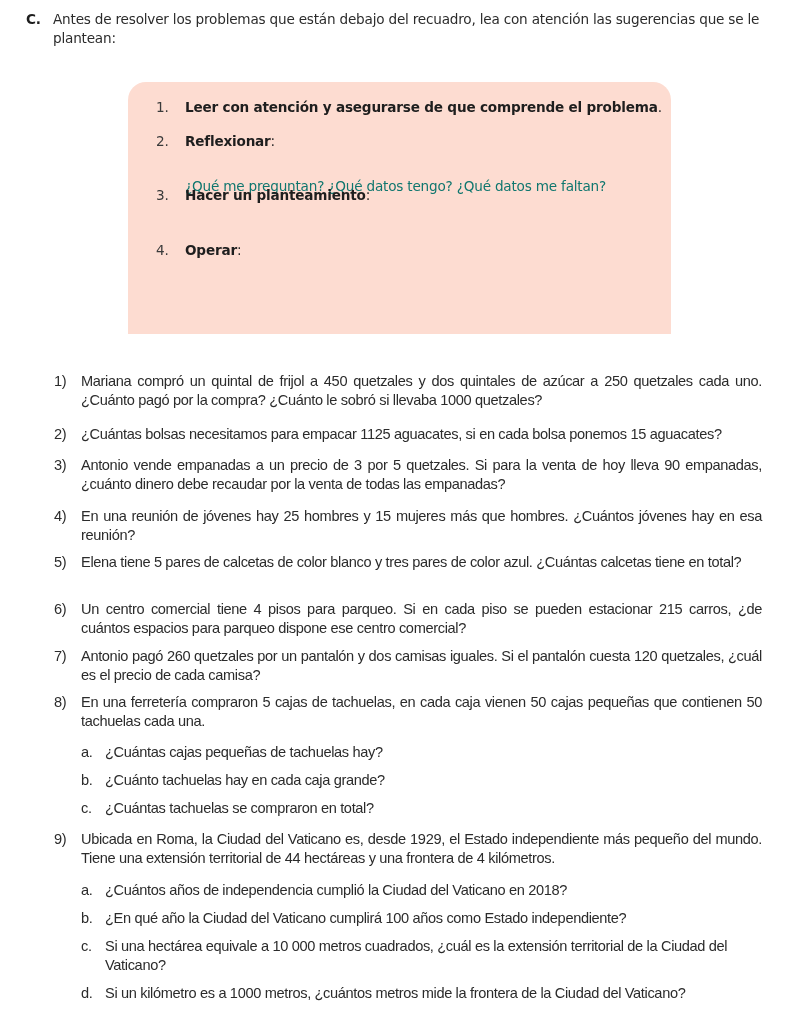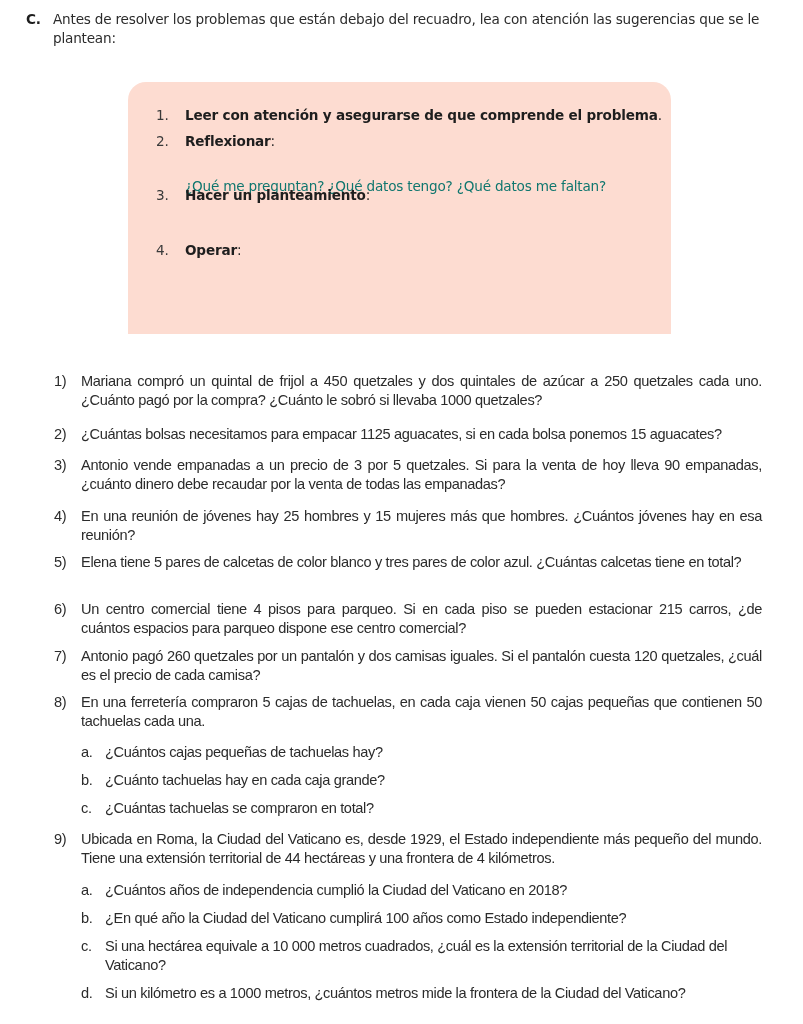--- a/index.html
+++ b/index.html
@@ -111,21 +111,21 @@
   </style>
 </head>
 <body>
 
 <div class="intro">
   <span class="letter">C.</span>
   <span class="text">Antes de resolver los problemas que están debajo del recuadro, lea con atención las sugerencias que se le plantean:</span>
 </div>
 
 <div class="tips-box">
-  <div class="tip" style="top:24px;">
+  <div class="tip" style="top:16px;">
     <span class="num">1.</span><span class="label">Leer con atención y asegurarse de que comprende el problema</span><span>.</span>
   </div>
   <div class="tip" style="top:50px;">
     <span class="num">2.</span><span class="label">Reflexionar</span><span>:</span>
   </div>
   <div class="tip-sub" style="top:77px;">¿Qué me preguntan? ¿Qué datos tengo? ¿Qué datos me faltan?</div>
   <div class="tip" style="top:104px;">
     <span class="num">3.</span><span class="label">Hacer un planteamiento</span><span>:</span>
   </div>
   <div class="tip" style="top:159px;">
@@ -161,21 +161,21 @@
   <div class="problem" style="top:275px;">
     <span class="pnum">7)</span>
     <span class="ptext">Antonio pagó 260 quetzales por un pantalón y dos camisas iguales. Si el pantalón cuesta 120 quetzales, ¿cuál es el precio de cada camisa?</span>
   </div>
   <div class="problem" style="top:321px;">
     <span class="pnum">8)</span>
     <span class="ptext">En una ferretería compraron 5 cajas de tachuelas, en cada caja vienen 50 cajas pequeñas que contienen 50 tachuelas cada una.</span>
   </div>
   <div class="sub" style="top:371px;">
     <span class="snum">a.</span>
-    <span class="stext">¿Cuántos cajas pequeñas de tachuelas hay?</span>
+    <span class="stext">¿Cuántas cajas pequeñas de tachuelas hay?</span>
   </div>
   <div class="sub" style="top:399px;">
     <span class="snum">b.</span>
     <span class="stext">¿Cuánto tachuelas hay en cada caja grande?</span>
   </div>
   <div class="sub" style="top:427px;">
     <span class="snum">c.</span>
     <span class="stext">¿Cuántas tachuelas se compraron en total?</span>
   </div>
   <div class="problem" style="top:458px;">

